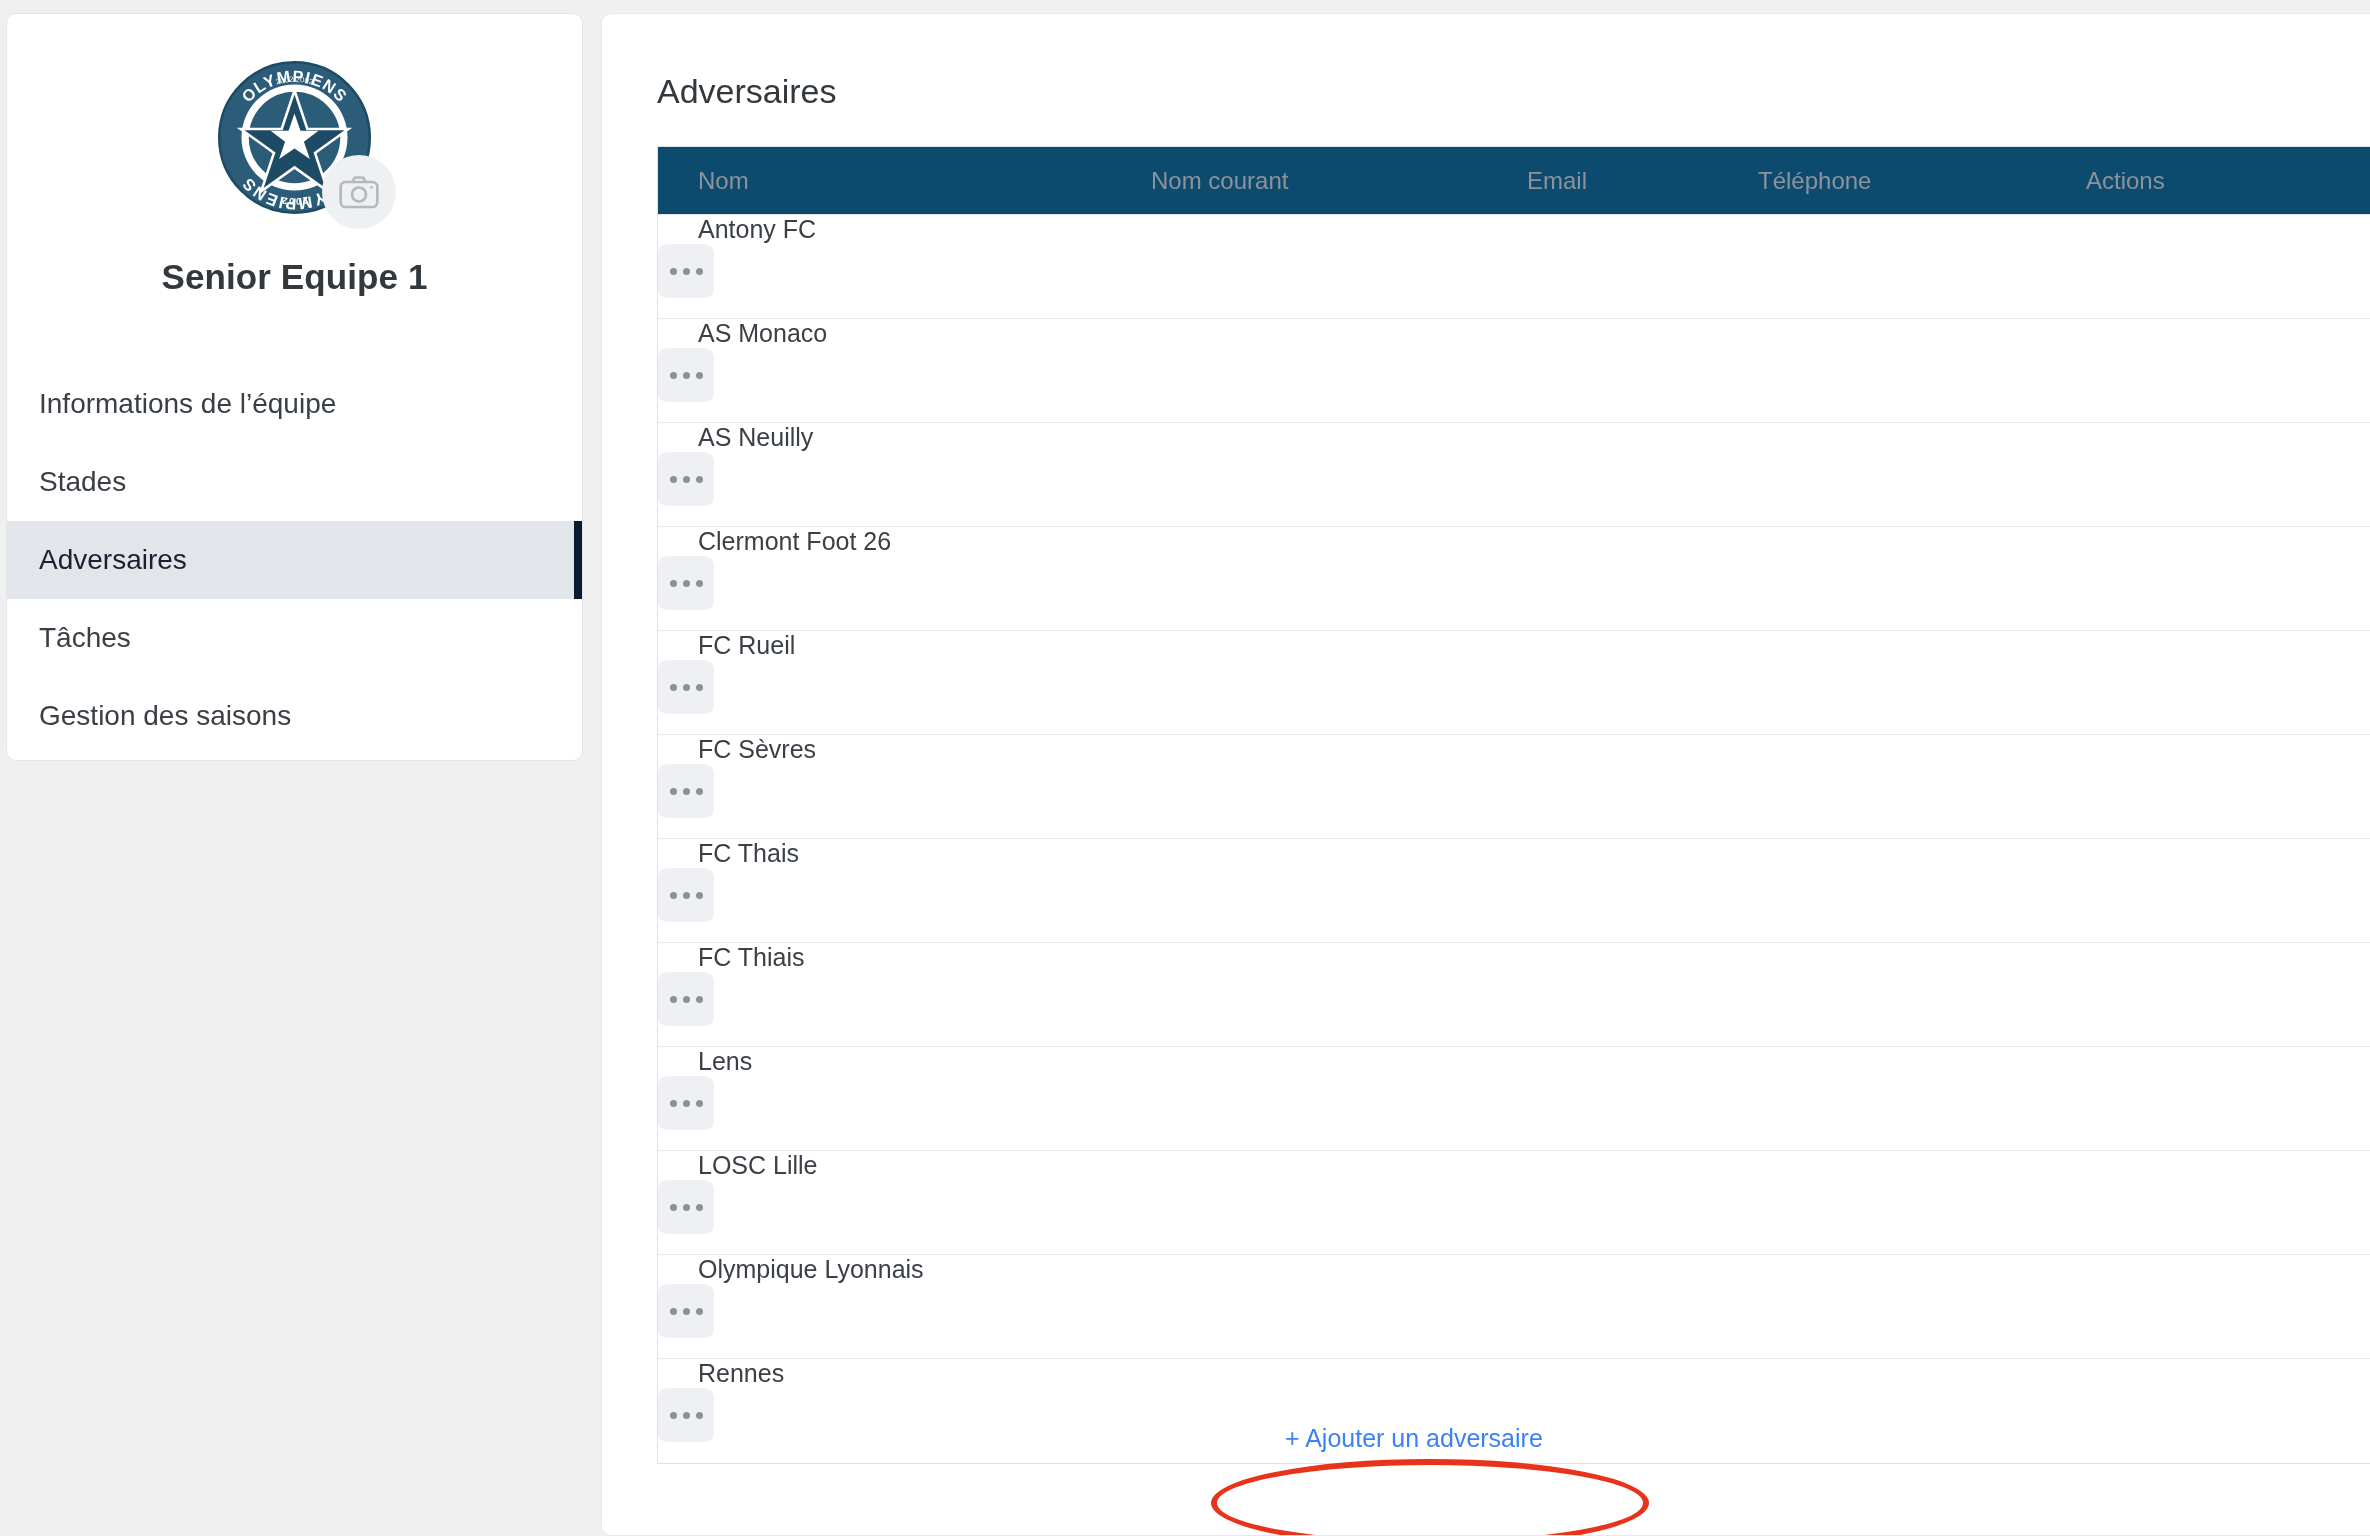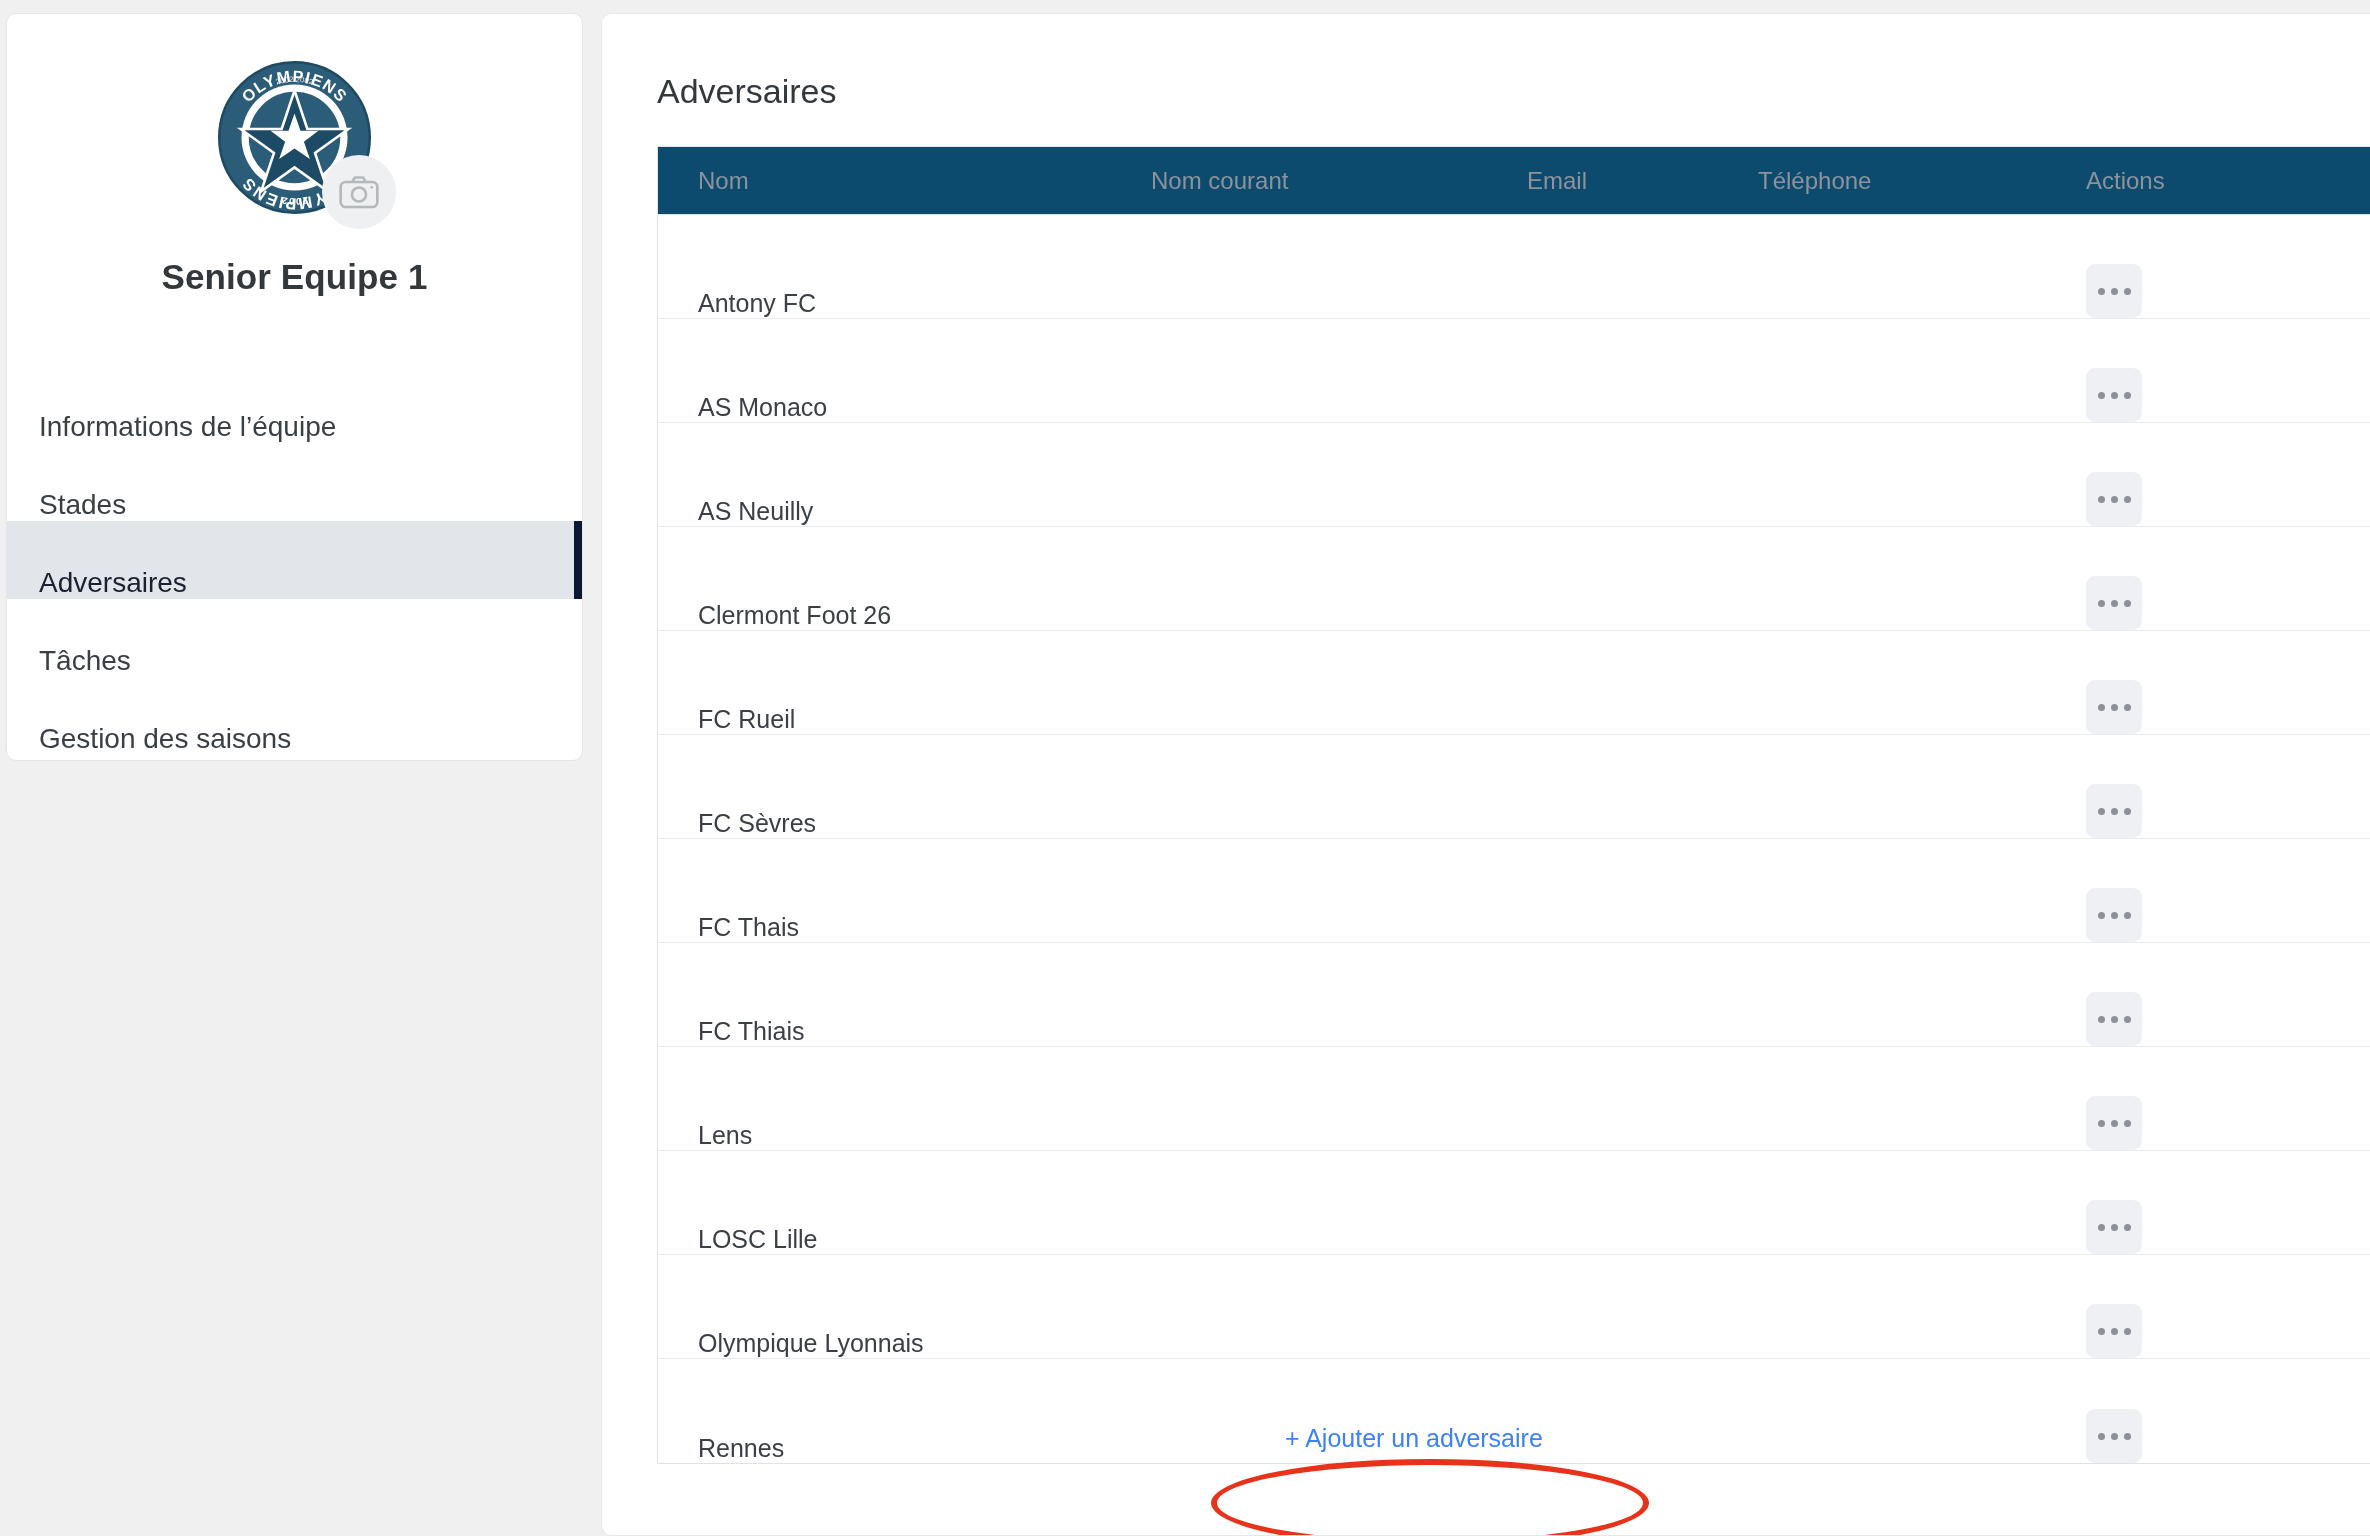--- a/index.html
+++ b/index.html
@@ -69,21 +69,21 @@
   }
 
   .nav {
     margin-top: 68px;
   }
 
   .nav-item {
     position: relative;
     height: 78px;
     display: flex;
-    align-items: flex-end;
+    align-items: center;
     padding-left: 32px;
     font-size: 28px;
     color: #3a3f45;
     cursor: pointer;
   }
 
   .nav-item.active {
     background: #e2e5ea;
     color: #1a2130;
   }
@@ -140,24 +140,25 @@
   }
 
   .th {
     font-size: 24px;
     color: #8d939b;
     font-weight: 400;
   }
 
   .trow {
     display: flex;
-    align-items: flex-end;
+    align-items: flex-start;
     height: 104px;
     border-bottom: 1px solid #e7eaee;
     background: #fff;
+    flex-direction: column;
   }
   .trow:last-child { border-bottom: none; }
 
   .td {
     font-size: 25px;
     color: #3b4046;
   }
 
   
   .c-nom      { width: 493px; padding-left: 40px; }

